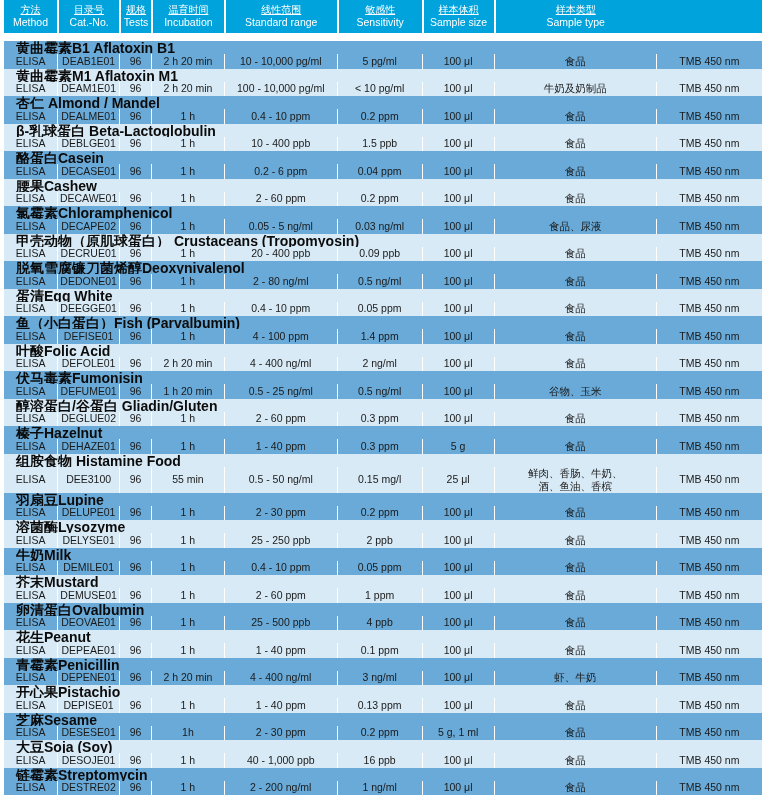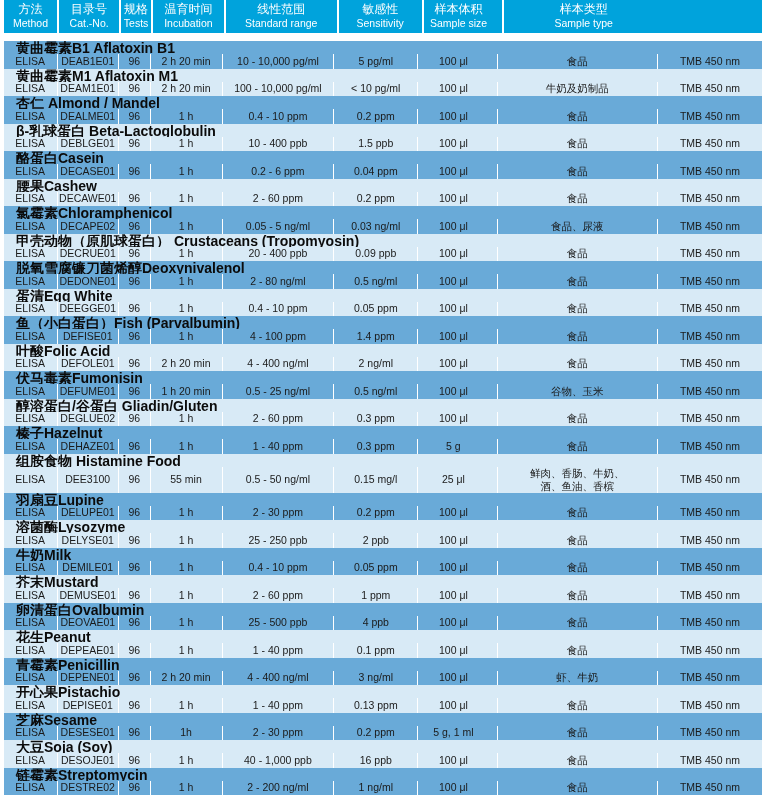--- a/index.html
+++ b/index.html
@@ -24,34 +24,34 @@
     display: flex;
     flex-direction: column;
     justify-content: center;
     align-items: center;
     text-align: center;
     color: #ffffff;
     line-height: 1.25;
     overflow: hidden;
   }
   .th + .th { border-left: 2px solid #ffffff; }
-  .th .zh { font-size: 12px; }
+  .th .zh { font-size: 10px; text-decoration: underline; }
   .th .en { font-size: 10.5px; font-weight: normal; }
 
   .head-gap { height: 8px; background: #ffffff; }
 
   
   .c1 { width: 7.0%; }
   .c2 { width: 8.2%; }
   .c3 { width: 4.2%; }
   .c4 { width: 9.6%; }
   .c5 { width: 14.9%; }
   .c6 { width: 11.2%; }
   .c7 { width: 9.5%; }
-  .c8 { width: 21.4%; margin-left: 8px; }
+  .c8 { width: 21.4%; }
   .c9 { width: 14.0%; }
 
   
   .section { width: 100%; }
   .sec-dark  { background: #69AAD8; }
   .sec-light { background: #D8EAF6; }
   .sec-title {
     font-size: 14px;
     font-weight: bold;
     color: #0b0b0b;

